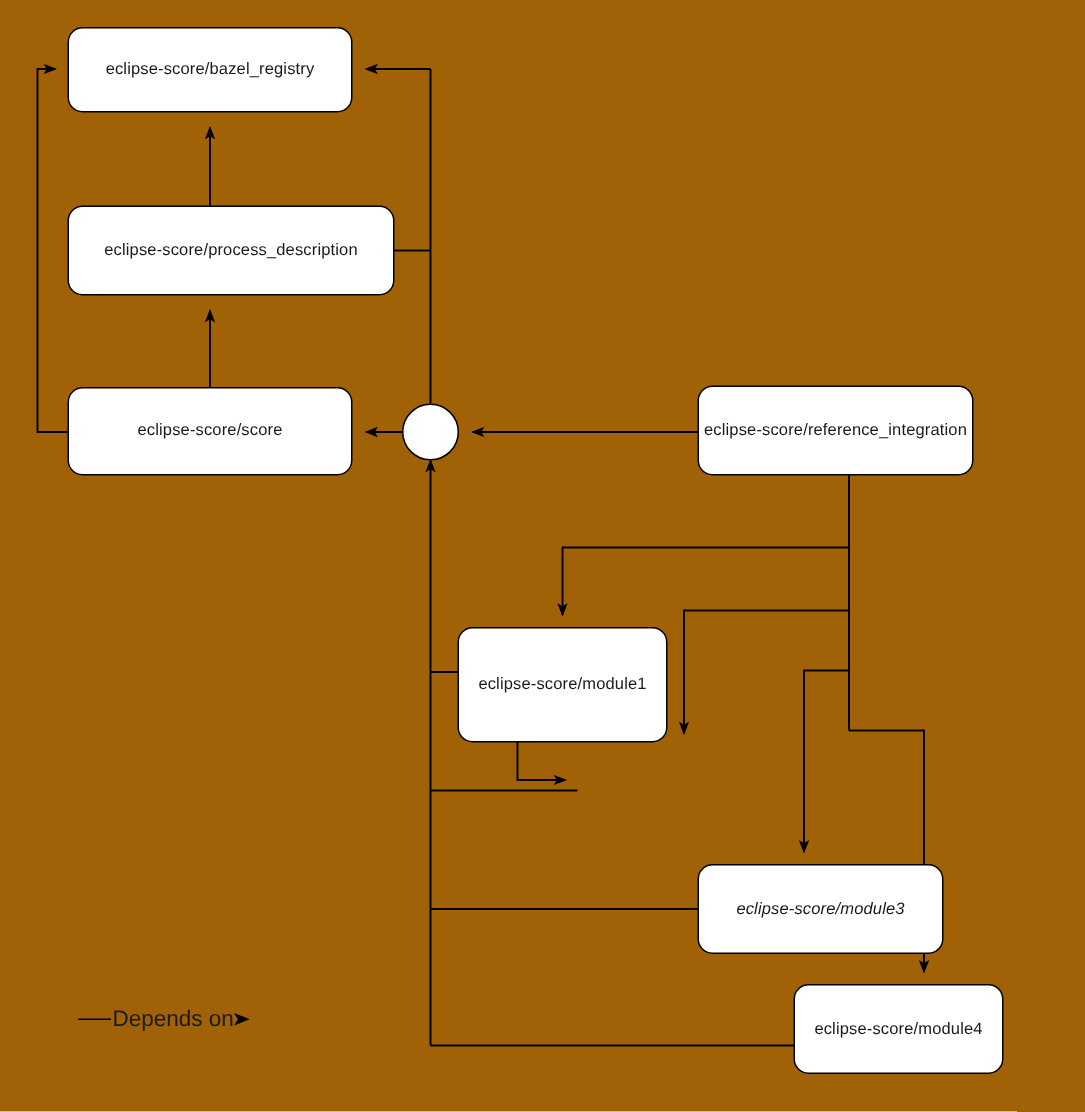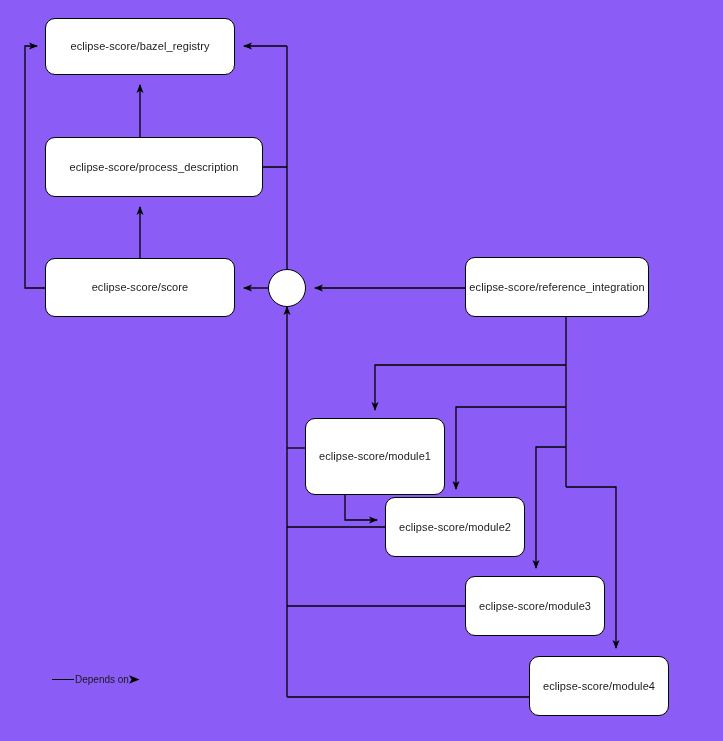--- a/index.html
+++ b/index.html
@@ -8,21 +8,21 @@
     padding: 0;
     background: #ffffff;
   }
   body {
     font-family: "Liberation Sans", "DejaVu Sans", sans-serif;
   }
   #diagram-root {
     position: relative;
     width: 723px;
     height: 741px;
-    background: #8b5cf6;
+    background: #a16207;
     overflow: hidden;
   }
   #edge-layer {
     position: absolute;
     left: 0;
     top: 0;
     width: 723px;
     height: 741px;
     pointer-events: none;
   }
@@ -47,21 +47,21 @@
     box-sizing: border-box;
     border: 1px solid #000000;
     border-radius: 50%;
     background: #ffffff;
   }
   .legend {
     position: absolute;
     display: flex;
     align-items: center;
     color: #1a1a1a;
-    font-size: 10px;
+    font-size: 15px;
     line-height: 13px;
     white-space: nowrap;
   }
   .legend-line {
     width: 22px;
     height: 0;
     border-top: 1px solid #000000;
   }
   .legend-label {
     padding: 0 0 0 1px;
@@ -133,25 +133,22 @@
   </div>
 
   <div class="node" style="left:465px; top:257px; width:184px; height:60px;">
     <span>eclipse-score/reference_integration</span>
   </div>
 
   <div class="node" style="left:305px; top:418px; width:140px; height:77px;">
     <span>eclipse-score/module1</span>
   </div>
 
-  <div class="node" style="left:385px; top:497px; width:140px; height:60px;">
-    <span>eclipse-score/module2</span>
-  </div>
 
-  <div class="node" style="left:465px; top:576px; width:140px; height:60px;">
+  <div class="node" style="left:465px; top:576px; width:164px; height:60px;font-style:italic;">
     <span>eclipse-score/module3</span>
   </div>
 
   <div class="node" style="left:529px; top:656px; width:140px; height:60px;">
     <span>eclipse-score/module4</span>
   </div>
 
   <div class="junction" style="left:268px; top:269px; width:38px; height:38px;"></div>
 
   <div class="legend" style="left:52px; top:673px;">

